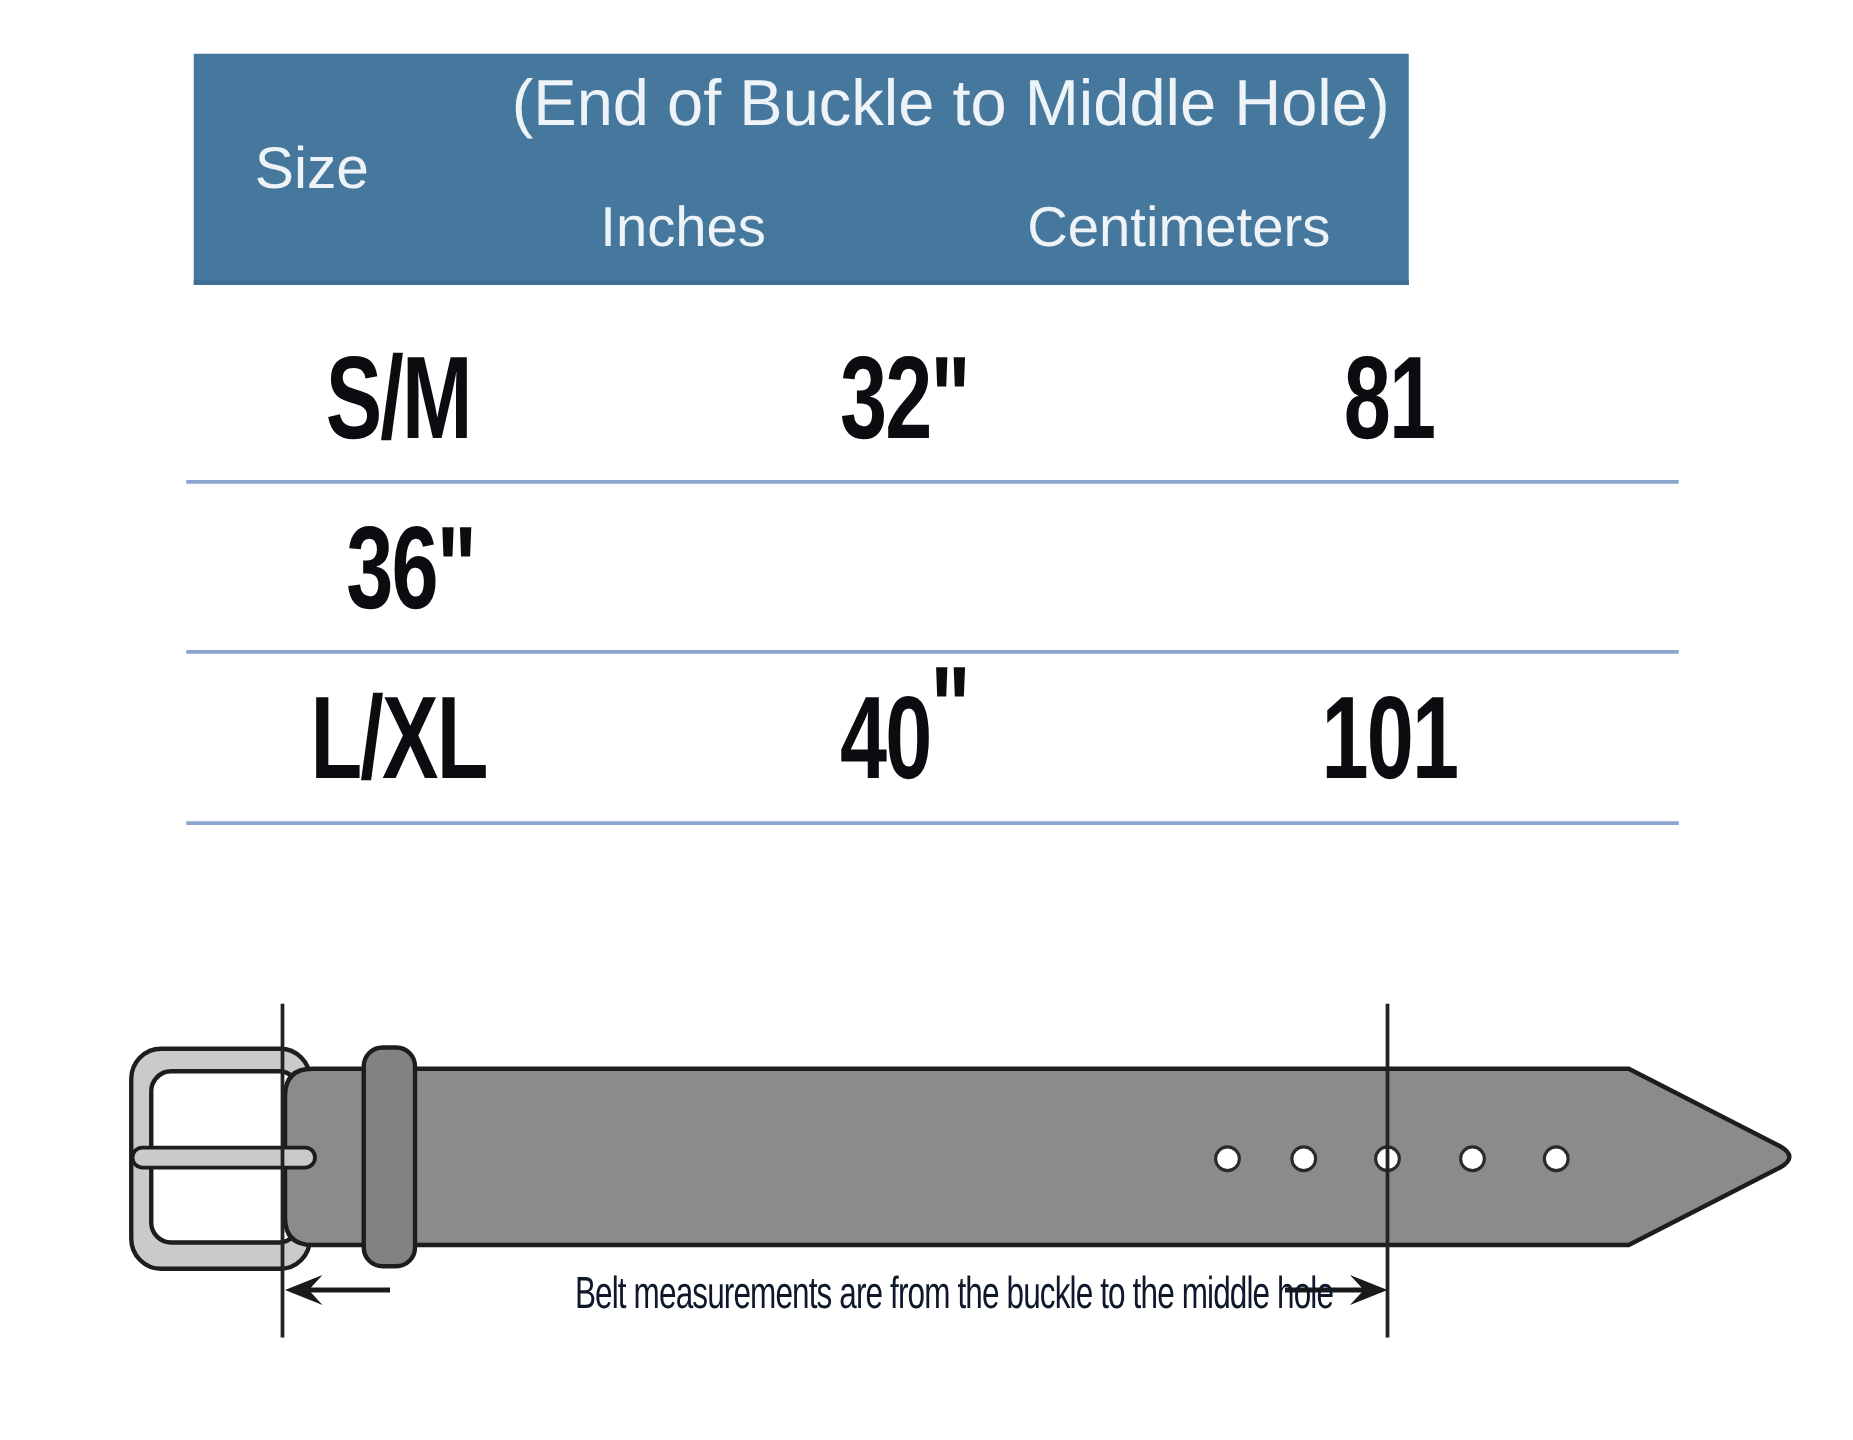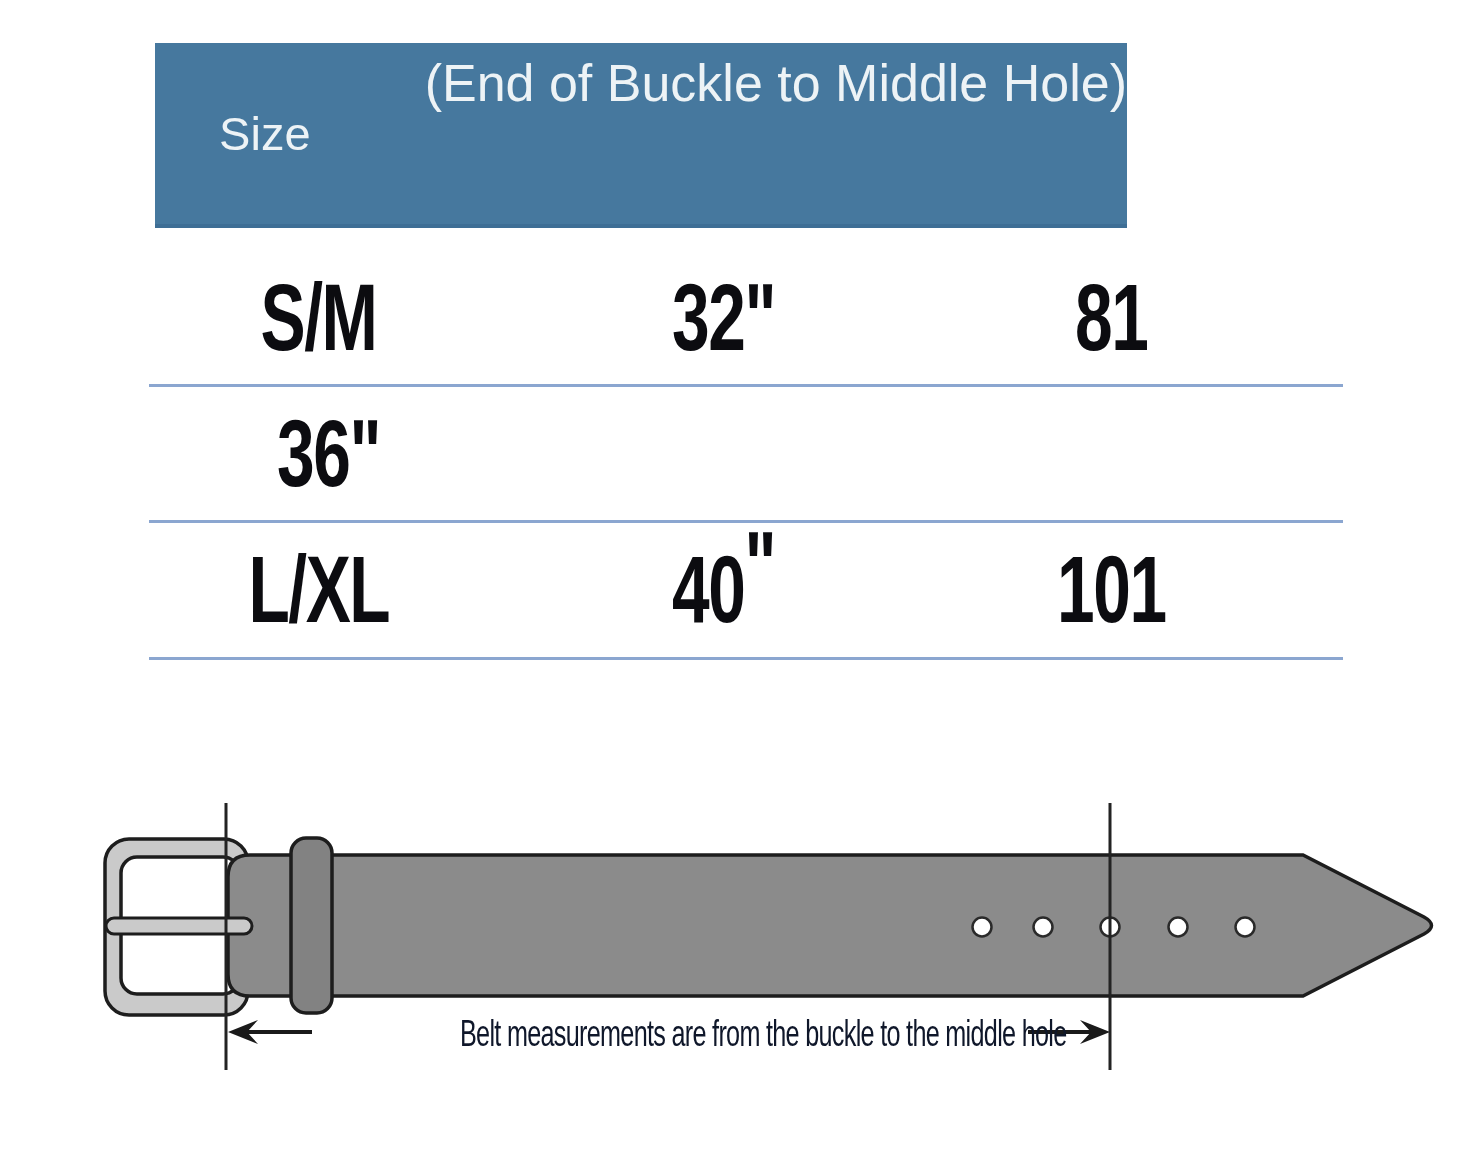--- a/index.html
+++ b/index.html
@@ -74,20 +74,24 @@
   }
 </style>
 </head>
 <body style="--header-bg: #46789e; --header-text: #edf3f6; --divider: #8ba6d0; --row-text: #0c0c10; --belt-fill: #8b8b8b; --keeper-fill: #828282; --buckle-fill: #cacaca; --outline: #1d1d1d;">
 
 <div class="size-table">
   <div class="thead">
     <div class="size-cell">Size</div>
     <div class="head-right">
       <div class="group-label">(End of Buckle to Middle Hole)</div>
+      <div class="sub-row">
+        <div class="inches-cell">Inches</div>
+        <div class="cm-cell">Centimeters</div>
+      </div>
     </div>
   </div>
   <div class="rows" id="rows">
       <div class="trow r1">
         <div class="cell c1">
           <span class="condensed">S/M</span>
         </div>
         <div class="cell c2">
           <span class="condensed"><span>32</span><span class="mark">"</span></span>
         </div>

